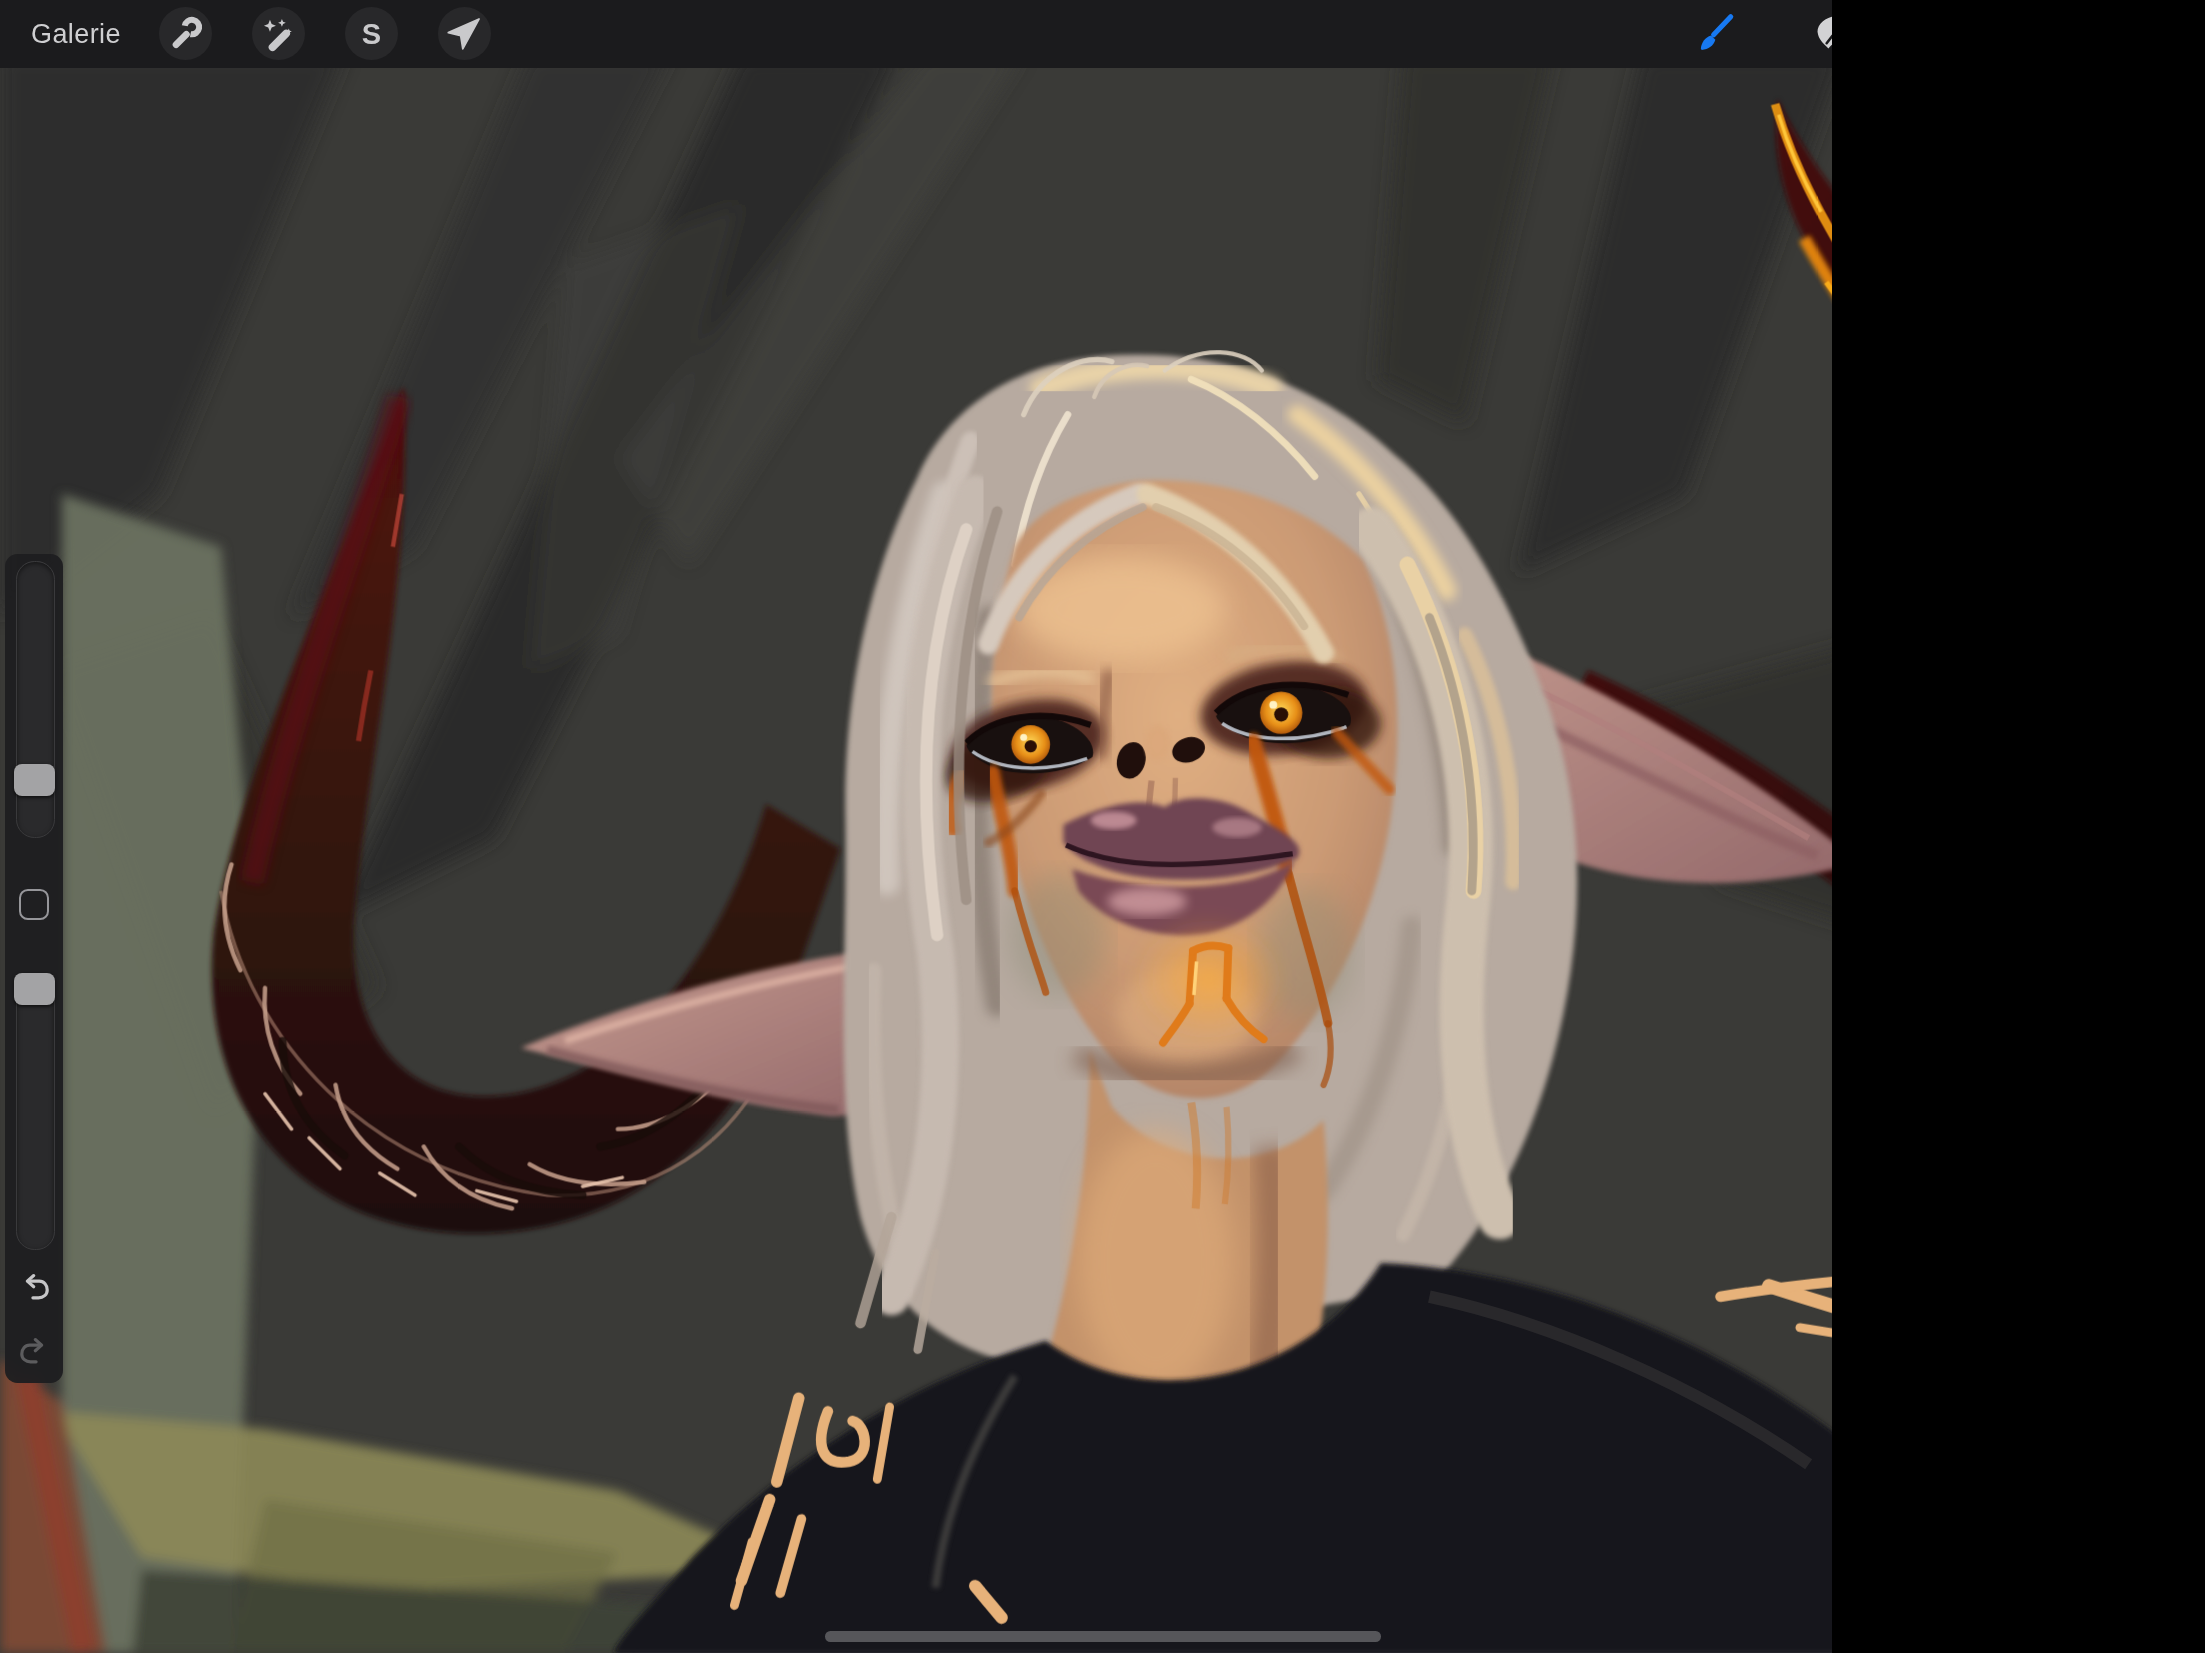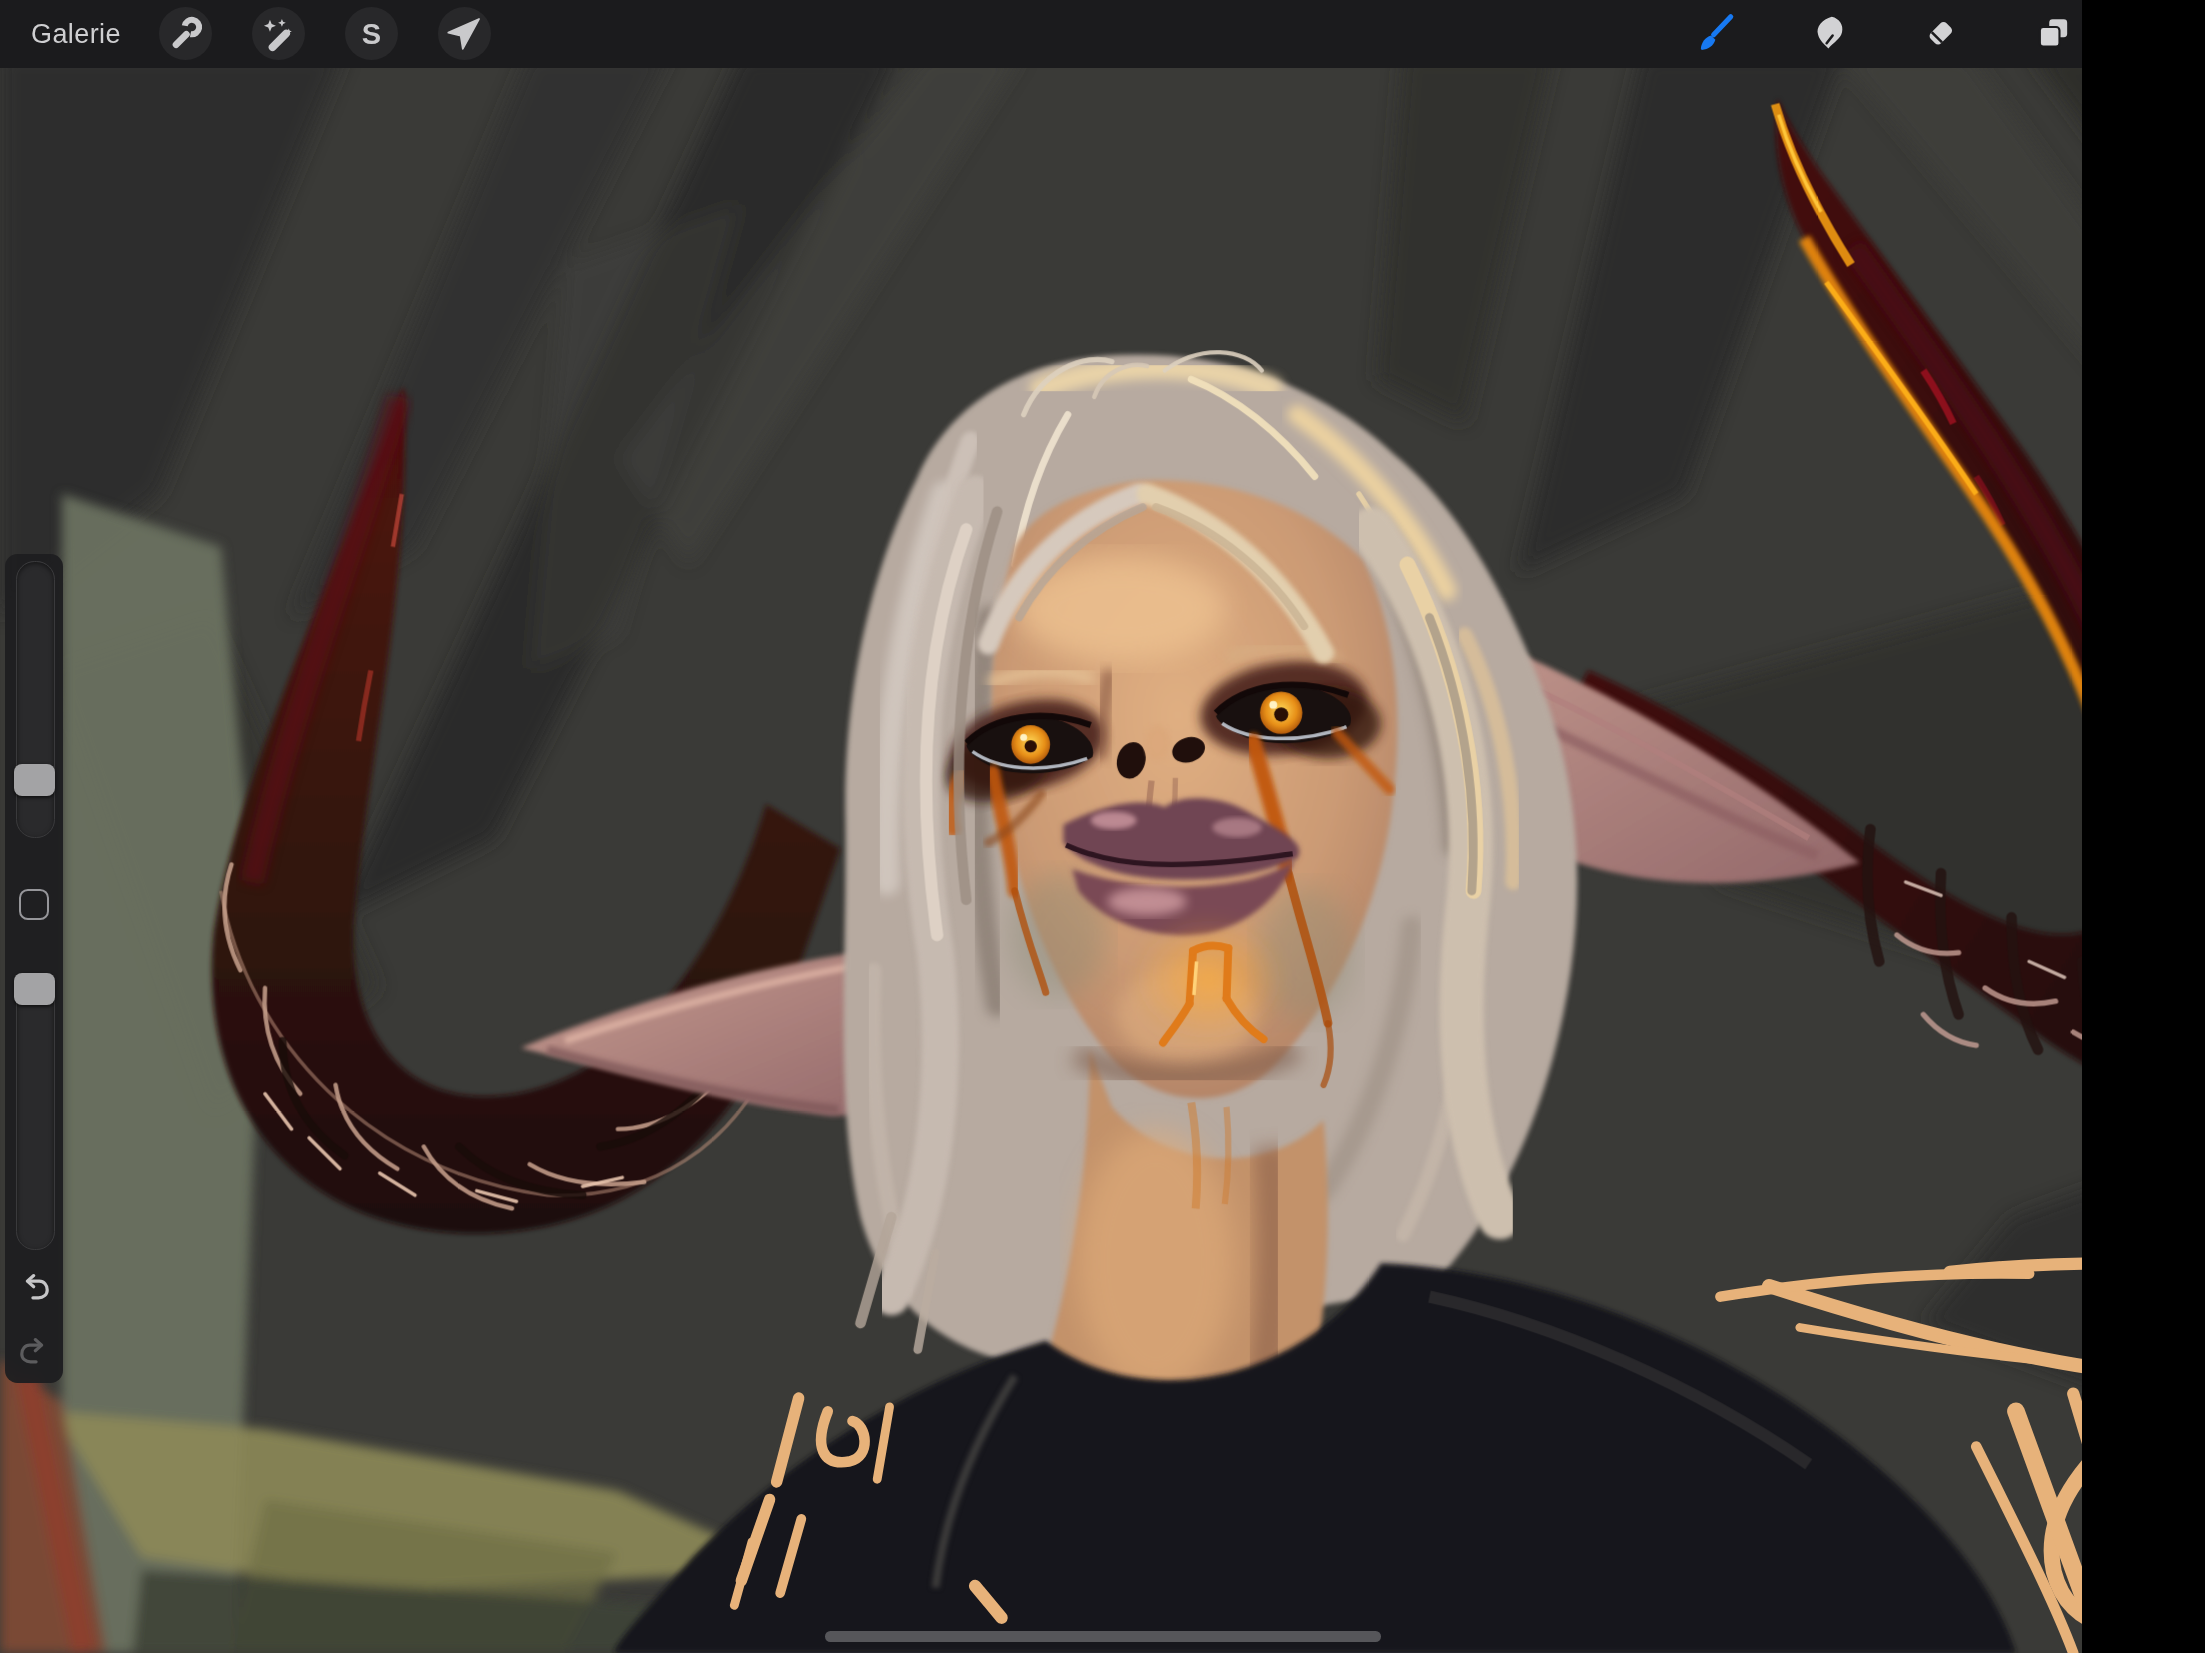--- a/index.html
+++ b/index.html
@@ -1,16 +1,16 @@
 <!DOCTYPE html>
 <html style="font-size:14px"><head>
 <meta charset="utf-8">
 <style>
   html,body{margin:0;padding:0;background:#000;}
-  .screen{position:relative;width:2082px;height:1653px;overflow:hidden;
+  .screen{position:relative;width:1832px;height:1653px;overflow:hidden;
           font-family:"Liberation Sans","DejaVu Sans",sans-serif;background:#3a3a37;}
   
   .canvas-wrap{position:absolute;inset:0;z-index:1;}
   
   .toolbar{position:absolute;left:0;top:0;width:2206px;height:68px;background:#1b1b1d;z-index:10;}
   .gallery-btn{position:absolute;left:31px;top:0;height:68px;line-height:68px;
                font-size:27px;color:#cfcfd1;letter-spacing:0.4px;}
   .tool-group-left{position:absolute;left:159px;top:7px;display:flex;gap:40px;}
   .tool-circle{width:53px;height:53px;border-radius:50%;background:#28282a;
                display:flex;align-items:center;justify-content:center;}

